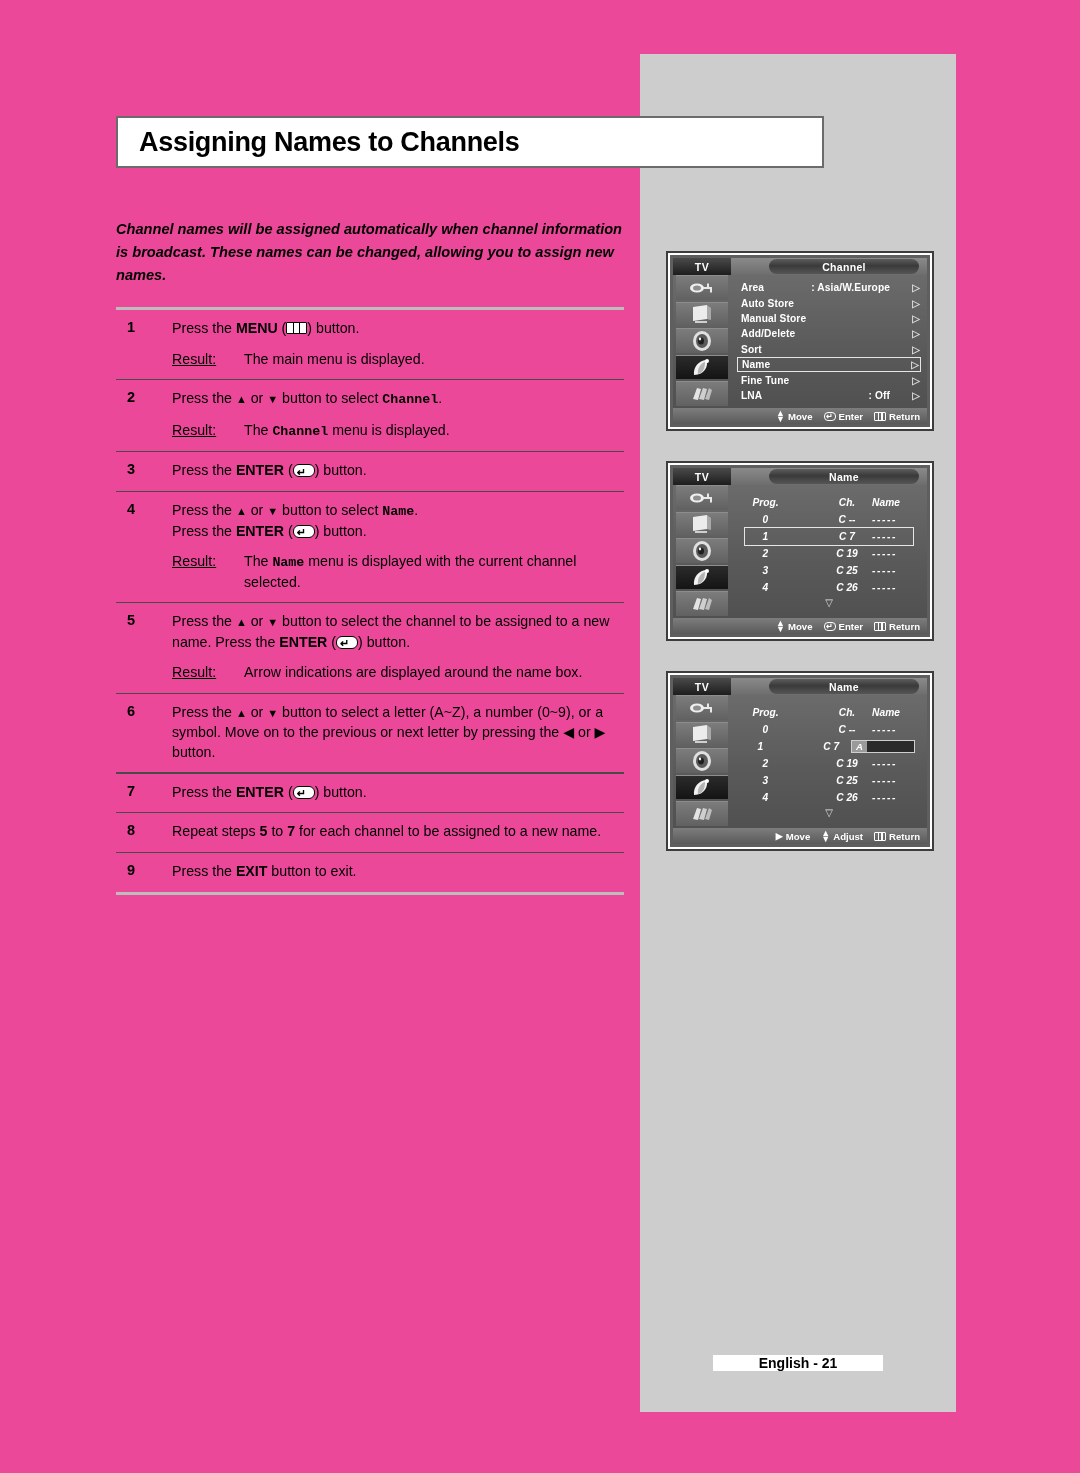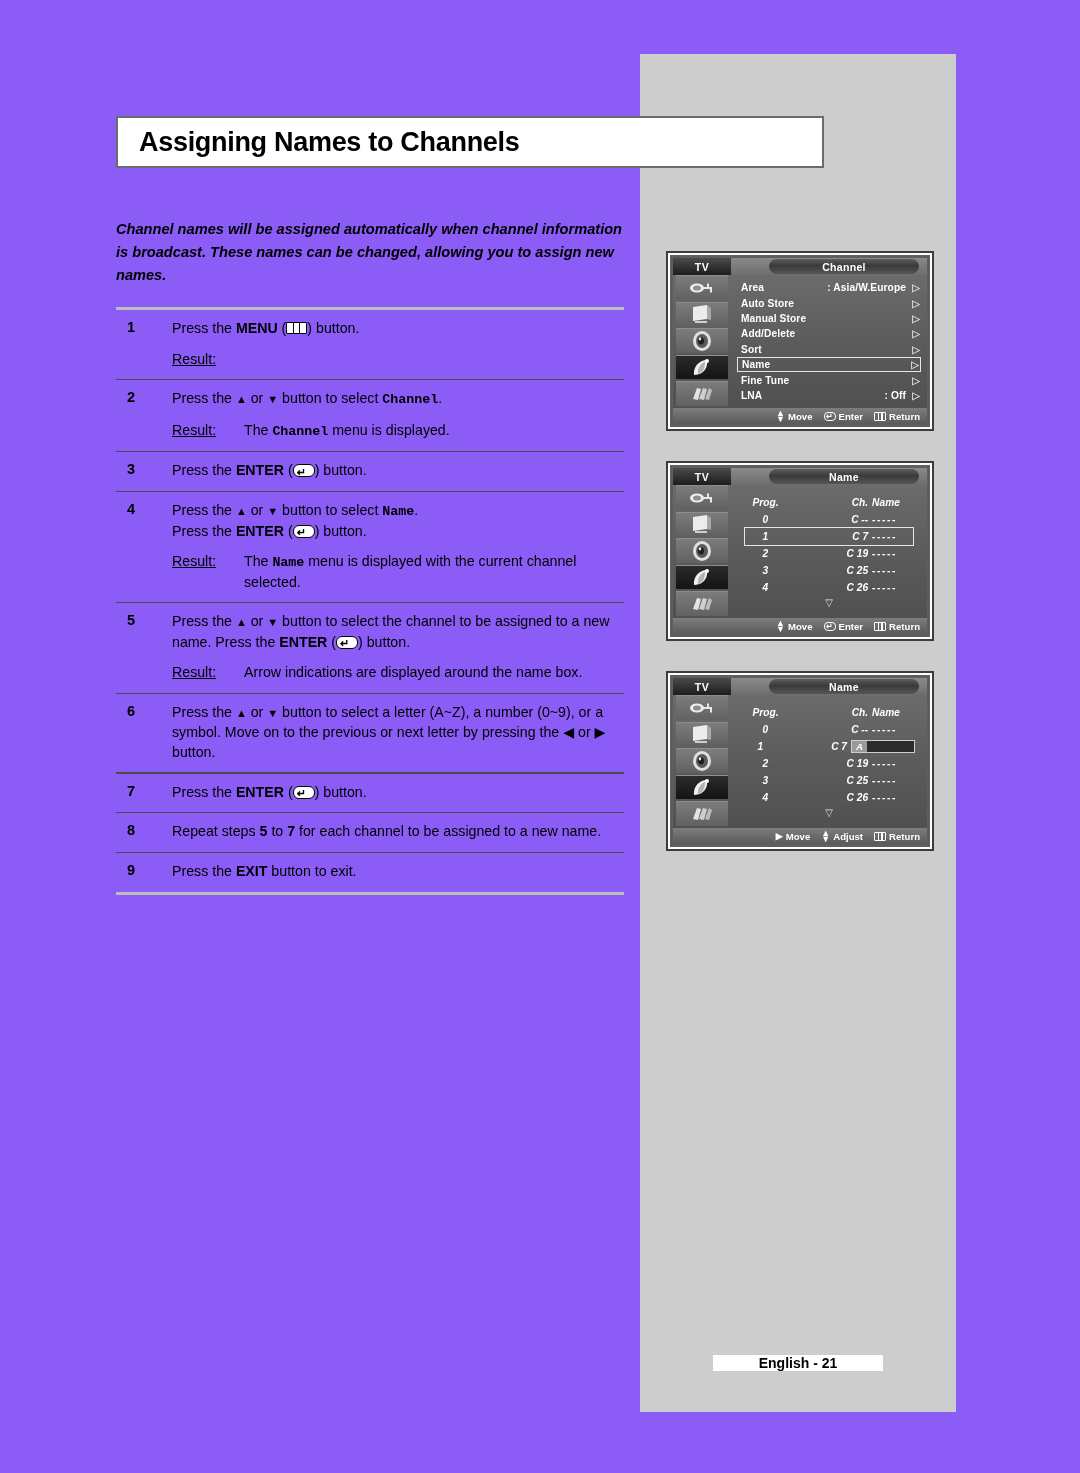--- a/index.html
+++ b/index.html
@@ -2,21 +2,21 @@
 <html><head>
 <meta charset="utf-8">
 <style>
   * { box-sizing: border-box; margin: 0; padding: 0; }
   html, body {
     width: 1080px; height: 1473px;
     background: #ffffff;
     font-family: "Liberation Sans", sans-serif;
     overflow: hidden;
   }
-  .page { position: relative; width: 1080px; height: 1473px; background: #8b5cf6; }
+  .page { position: relative; width: 1080px; height: 1473px; background: #ec4899; }
 
   
   .grey-panel {
     position: absolute; left: 640px; top: 54px;
     width: 316px; height: 1358px;
     background: #cdcdcd;
   }
 
   
   .title-box {
@@ -143,31 +143,31 @@
     position: absolute; left: 58px; top: 17px; right: 0; bottom: 16px;
     padding: 5px 6px 0 6px;
   }
   .mrow {
     display: flex; align-items: center; height: 15.4px;
     color: #ffffff; font-size: 10.2px; font-weight: bold;
     padding-left: 4px; position: relative;
   }
   .mrow.sel { border: 1.3px solid #e6e6e6; }
   .mrow .mlabel { flex: 1; letter-spacing: 0.1px; }
-  .mrow .mval { margin-right: 5px; letter-spacing: 0.1px; }
+  .mrow .mval { margin-right: 21px; letter-spacing: 0.1px; }
   .mrow .marrow { width: 10px; text-align: center; font-size: 10px; color: #dcdcdc; }
 
   
   .ntable { padding: 4px 8px 0 8px; color: #fff; }
   .nhead, .nrow {
     display: flex; align-items: center; height: 17px;
     font-size: 10.2px; font-weight: bold; font-style: italic;
   }
   .nhead .c1, .nrow .c1 { width: 62px; text-align: center; }
-  .nhead .c2, .nrow .c2 { width: 72px; text-align: right; padding-left: 8px; margin-left: 32px; }
+  .nhead .c2, .nrow .c2 { width: 72px; text-align: center; padding-left: 8px; margin-left: 32px; }
   .nhead .c3, .nrow .c3 { width: 66px; text-align: left; padding-left: 4px; }
   .nrow.sel { outline: 1.3px solid #e6e6e6; }
   .dashes { letter-spacing: 1.6px; }
   .namebox {
     display: inline-flex; align-items: stretch; height: 13px;
     border: 1.3px solid #cfcfcf; background: #2b2b2b;
     width: 64px; margin-left: 0px;
   }
   .namebox .ltr {
     width: 15px; background: #9a9a9a; color: #ffffff;
@@ -222,20 +222,21 @@
   <div class="steps">
 
     <div class="rule-thick"></div>
 
     <div class="step">
       <div class="num">1</div>
       <div class="body">
         <div class="line"><span>Press the </span><b class="b">MENU</b> (<span class="key-menu"></span>)<span> button.</span></div>
         <div class="result">
           <div class="rlabel">Result:</div>
+          <div class="rtext">The main menu is displayed.</div>
         </div>
       </div>
     </div>
 
     <div class="rule-thin"></div>
 
     <div class="step">
       <div class="num">2</div>
       <div class="body">
         <div class="line"><span>Press the </span><span class="tri-u">▲</span><span> or </span><span class="tri-d">▼</span><span> button to select </span><span class="mono">Channel</span><span>.</span></div>

